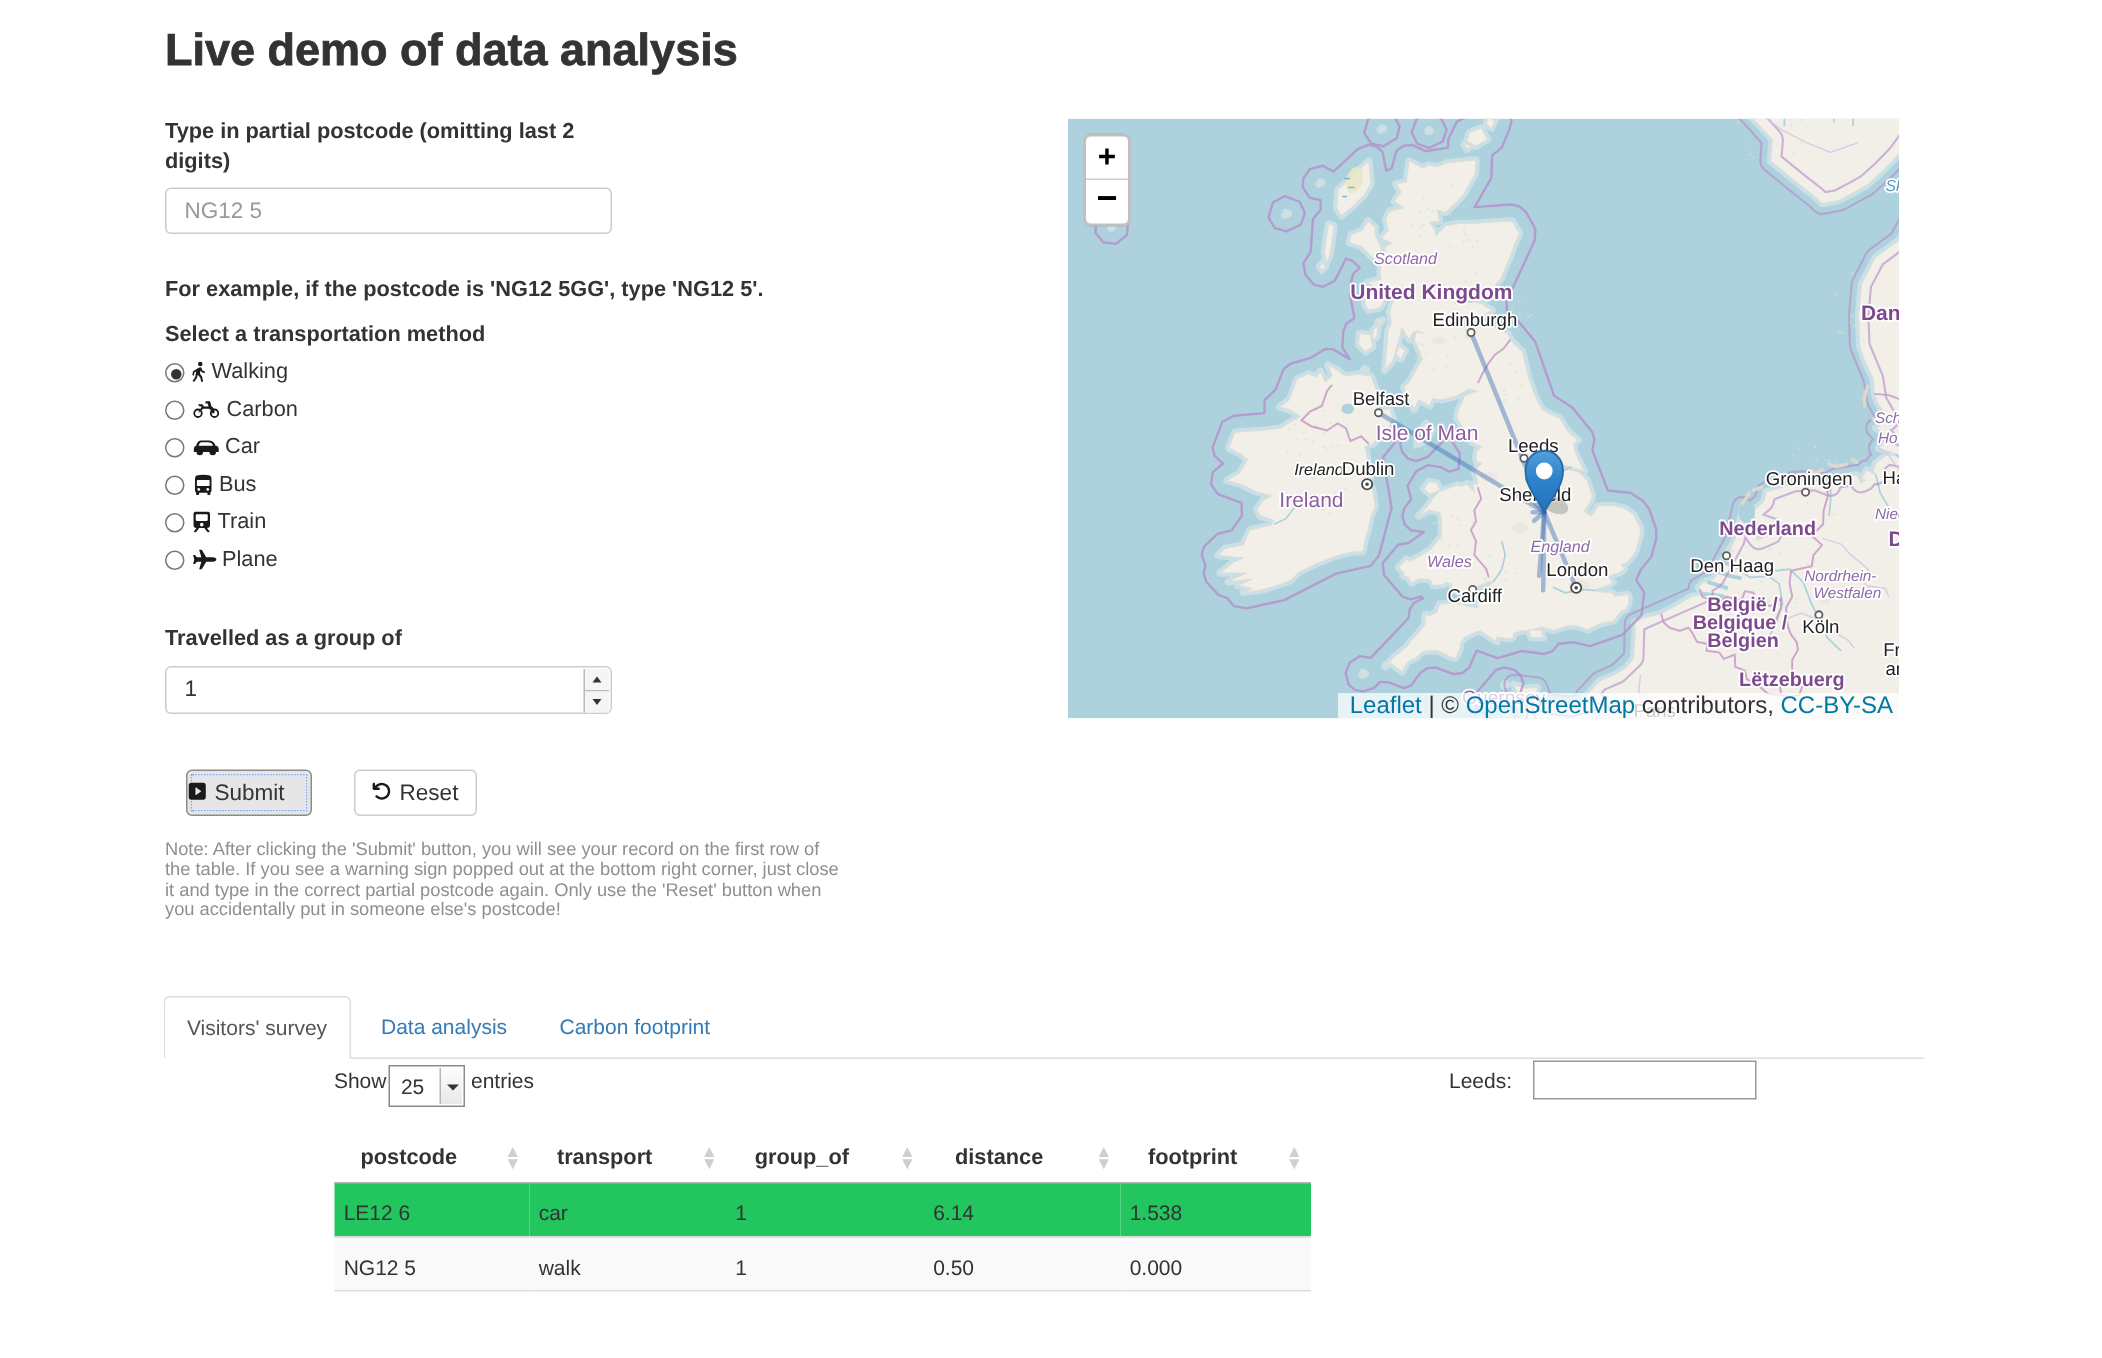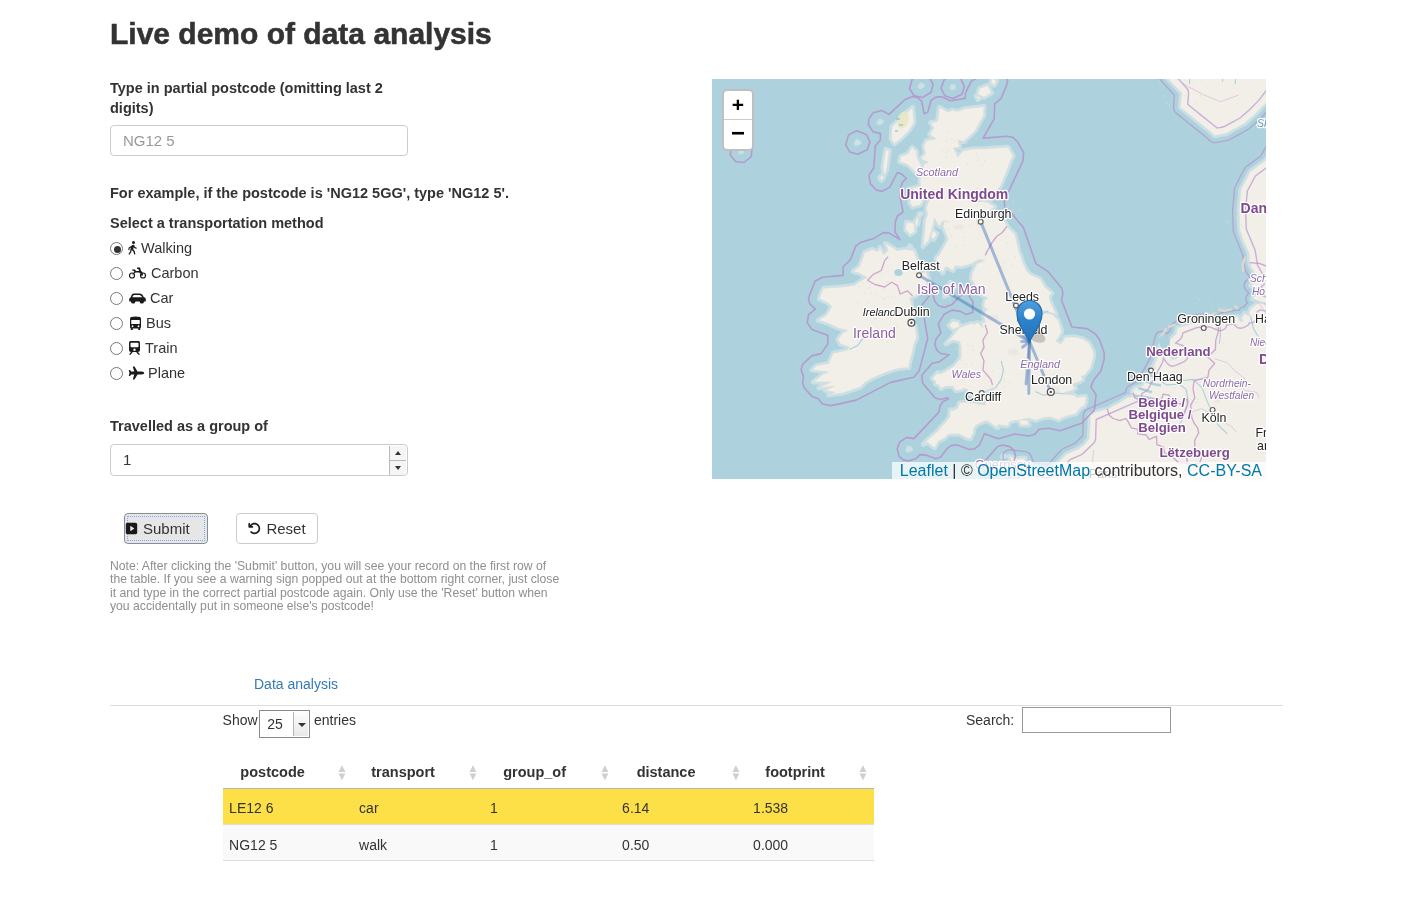--- a/index.html
+++ b/index.html
@@ -433,52 +433,54 @@
 </svg>
 <div style="position:absolute;left:10px;top:10px;width:32px;height:62px;background:#fff;border:2px solid rgba(0,0,0,0.25);border-radius:5px">
  <div style="height:29px;border-bottom:1px solid #ccc;text-align:center;font-size:21px;font-weight:700;color:#000;line-height:28px">+</div>
  <div style="height:29px;text-align:center;font-size:24px;font-weight:700;color:#000;line-height:26px">−</div>
 </div>
 <div style="position:absolute;right:0;bottom:0;height:17px;background:rgba(255,255,255,0.72);font-size:16px;color:#333;padding:2px 4px 0 8px;line-height:14px">
 <span style="color:#0078a8">Leaflet</span> | © <span style="color:#0078a8">OpenStreetMap</span> contributors, <span style="color:#0078a8">CC-BY-SA</span></div>
 </div>
 
 <div class="tabrow">
+ <div class="tab active" style="left:-1.4px">Visitors' survey</div>
  <div class="tab off" style="left:129px">Data analysis</div>
+ <div class="tab off" style="left:248px">Carbon footprint</div>
 </div>
 
 <div class="abs" style="left:222.6px;top:712px;font-size:14px;color:#333">Show&nbsp;</div>
 <div class="abs" style="left:259.3px;top:709.8px;width:51px;height:28.7px;border:1px solid #8a8a8a;background:#fff;font-size:14px;color:#333;line-height:27px;padding-left:7px">25
  <div style="position:absolute;right:1px;top:1px;bottom:1px;width:15px;background:linear-gradient(#fdfdfd,#e8e8e8);border-left:1px solid #b5b5b5">
       <div style="position:absolute;left:3.5px;top:11px;width:0;height:0;border-left:4px solid transparent;border-right:4px solid transparent;border-top:4.5px solid #333"></div>
     </div>
 </div>
 <div class="abs" style="left:314px;top:712px;font-size:14px;color:#333">entries</div>
-<div class="abs" style="left:966px;top:712px;font-size:14px;color:#333">Search:</div>
+<div class="abs" style="left:966px;top:712px;font-size:14px;color:#333">Leeds:</div>
 <div class="abs" style="left:1022.2px;top:707.3px;width:148.5px;height:26.2px;border:1px solid #999;background:#fff"></div>
 
 <table class="abs" style="left:222.6px;top:757px;table-layout:fixed;width:651px">
 <colgroup>
       <col style="width:130px">
       <col style="width:131px">
       <col style="width:132px">
       <col style="width:131px">
       <col style="width:127px">
     </colgroup>
 <thead>
       <tr style="height:31px">
 <th style="border-bottom:1px solid #b5b5b5;padding-right:30px">postcode<span class="sorticon">▲<br>▼</span></th>
 <th style="border-bottom:1px solid #b5b5b5;padding-right:30px">transport<span class="sorticon">▲<br>▼</span></th>
 <th style="border-bottom:1px solid #b5b5b5;padding-right:30px">group_of<span class="sorticon">▲<br>▼</span></th>
 <th style="border-bottom:1px solid #b5b5b5;padding-right:30px">distance<span class="sorticon">▲<br>▼</span></th>
 <th style="border-bottom:1px solid #b5b5b5;padding-right:30px">footprint<span class="sorticon">▲<br>▼</span></th>
 </tr>
     </thead>
 <tbody>
-<tr style="height:36.5px;background:#fde047;border-bottom:1px solid #ddd">
+<tr style="height:36.5px;background:#22c55e;border-bottom:1px solid #ddd">
         <td style="padding-left:6.5px;padding-top:4px">LE12 6</td>
         <td style="padding-left:6.5px;padding-top:4px">car</td>
         <td style="padding-left:6.5px;padding-top:4px">1</td>
         <td style="padding-left:6.5px;padding-top:4px">6.14</td>
         <td style="padding-left:6.5px;padding-top:4px">1.538</td>
       </tr>
 <tr style="height:36px;background:#f9f9f9;border-bottom:1px solid #ddd">
         <td style="padding-left:6.5px;padding-top:4px">NG12 5</td>
         <td style="padding-left:6.5px;padding-top:4px">walk</td>
         <td style="padding-left:6.5px;padding-top:4px">1</td>

